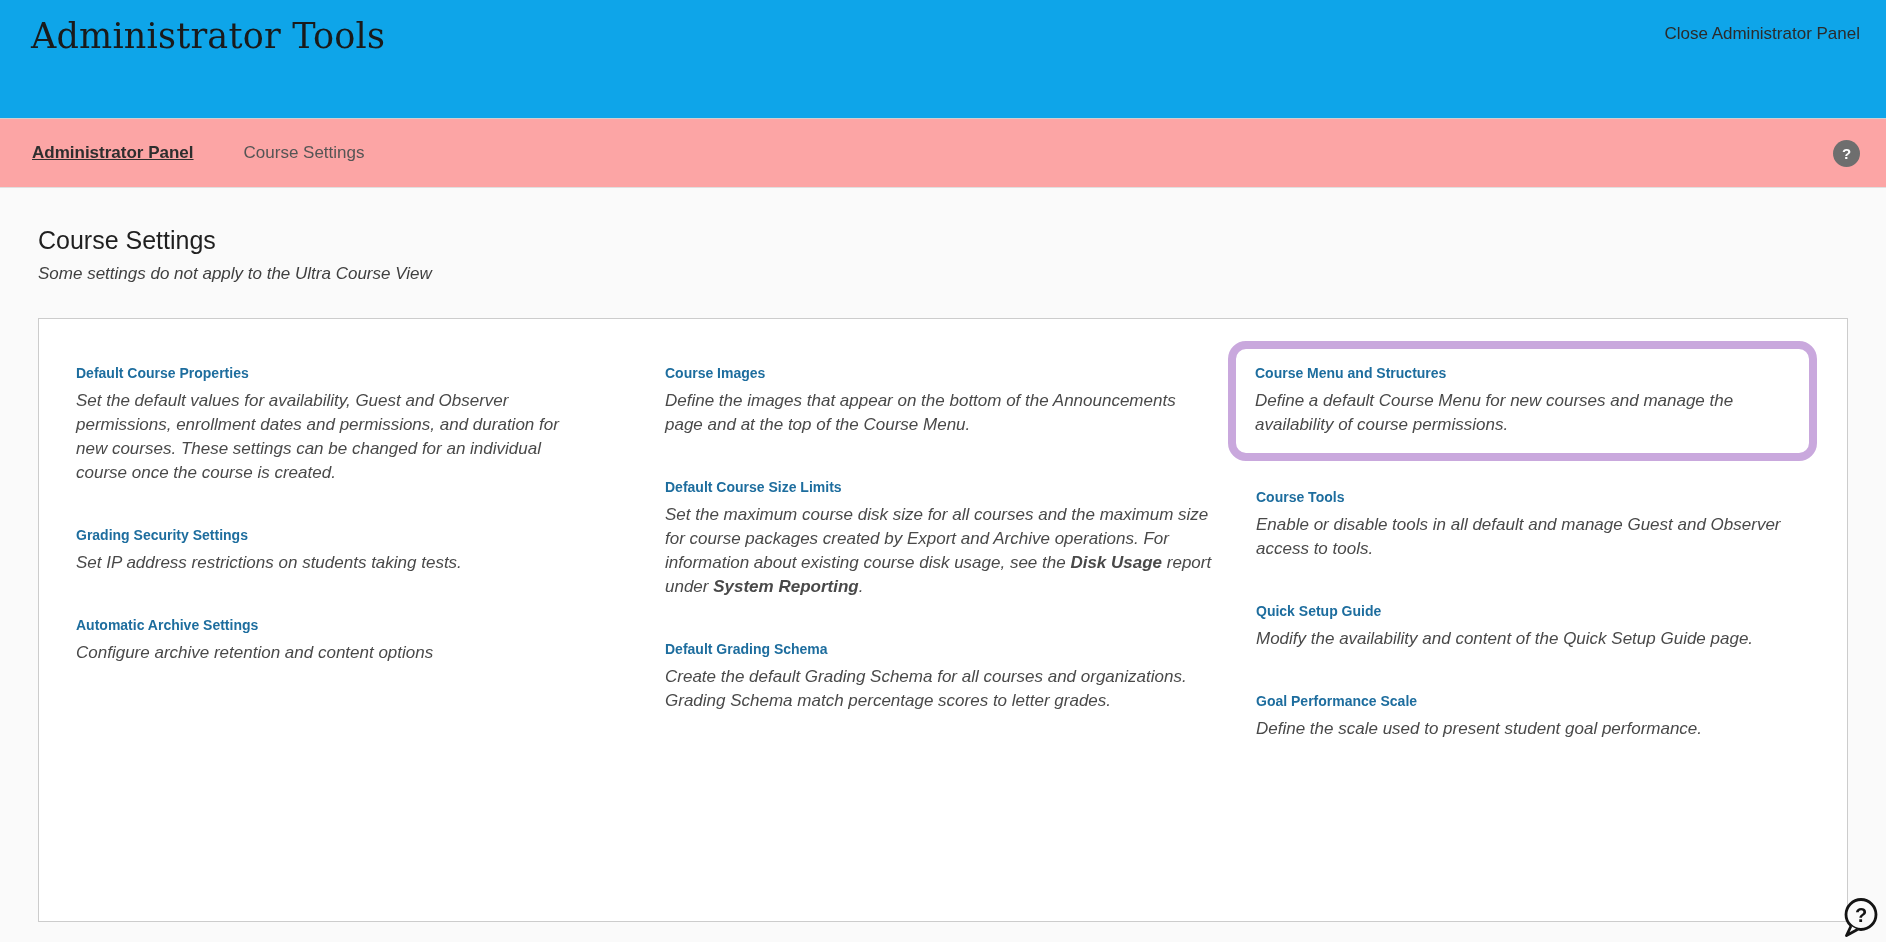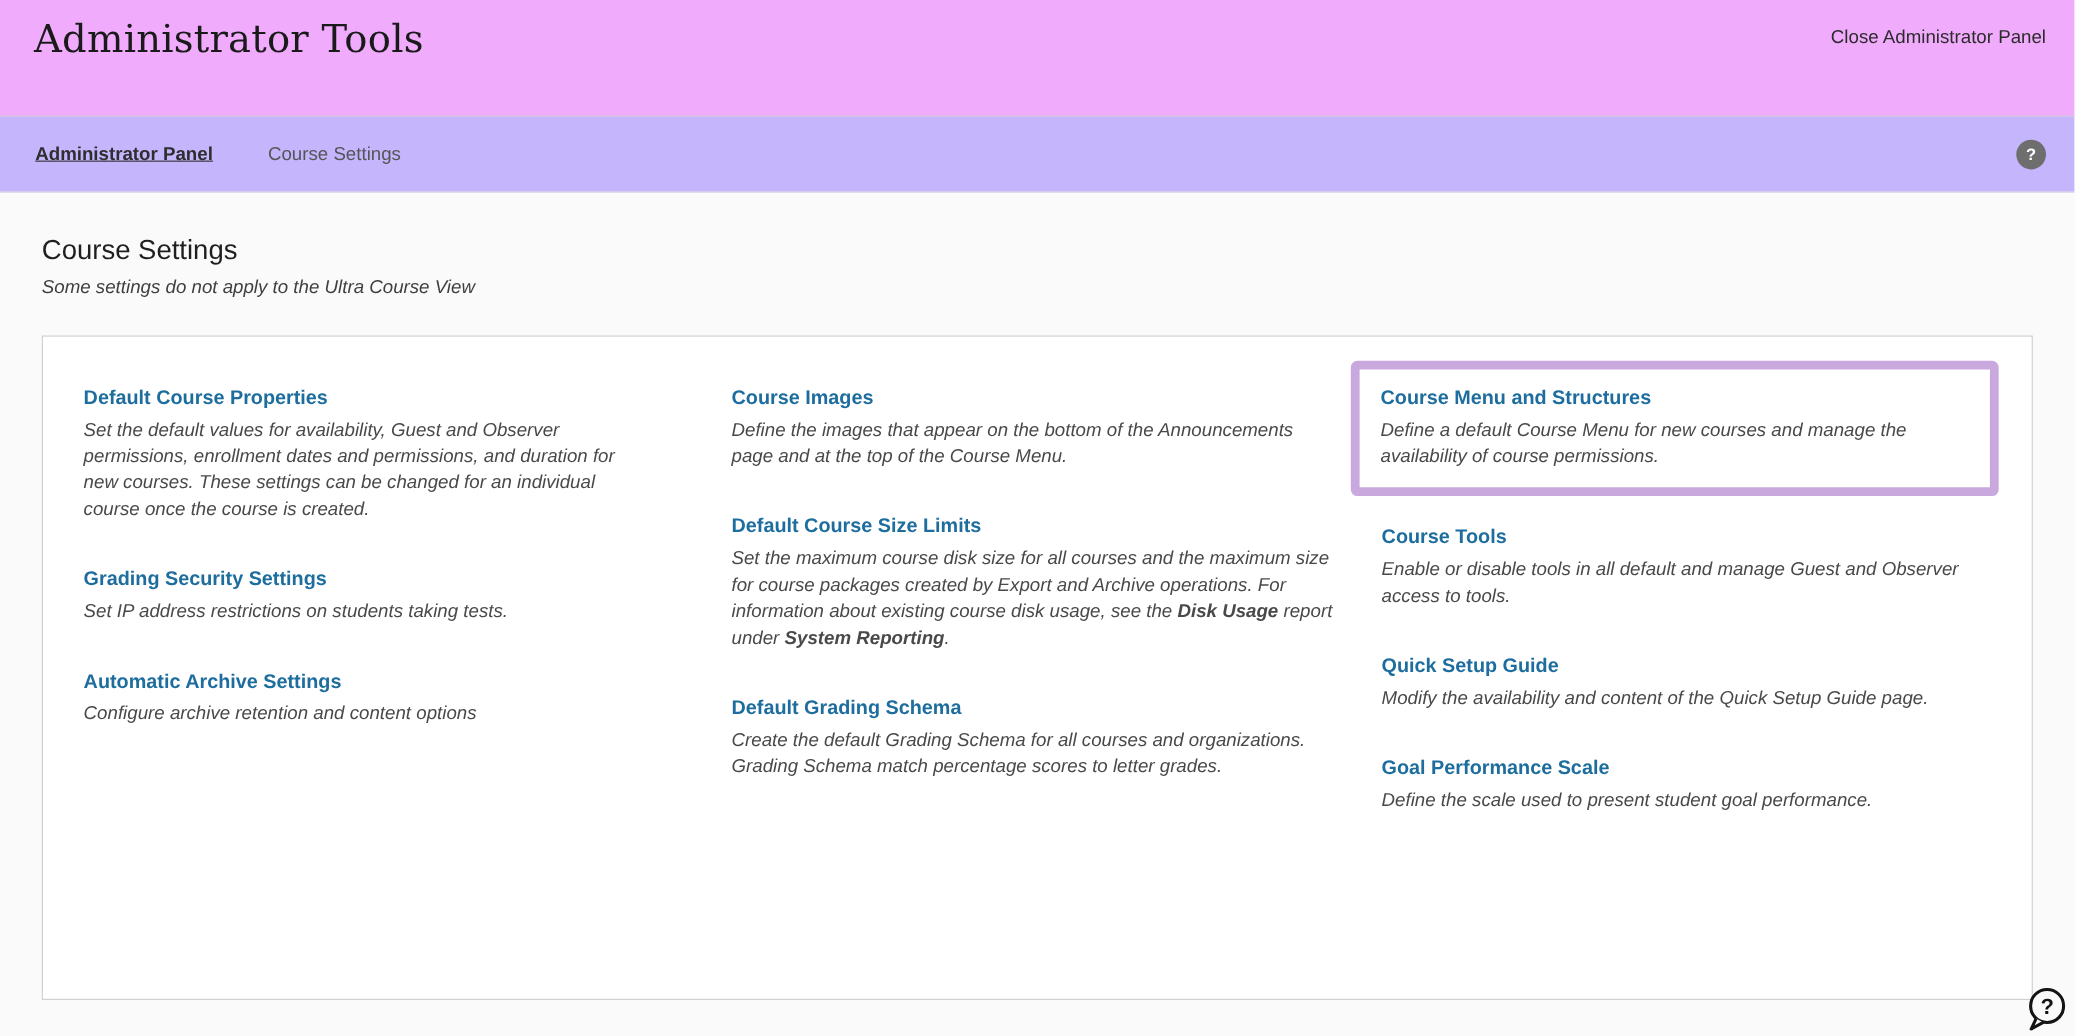--- a/index.html
+++ b/index.html
@@ -7,22 +7,22 @@
     width: 1886px; height: 942px;
     font-family: "Liberation Sans", sans-serif;
     background: #fafafa;
     color: #333;
     overflow: hidden;
     position: relative;
   }
 
   
   .top-header {
-    background: #f0abfc;
-    height: 106px;
+    background: #0ea5e9;
+    height: 119px;
     border-bottom: 1px solid #cfcfcf;
     display: flex;
     align-items: flex-start;
     justify-content: space-between;
     padding: 16px 26px 0 31px;
   }
   .app-title {
     font-family: "DejaVu Serif", serif;
     font-weight: 400;
     font-size: 35px;
@@ -33,21 +33,21 @@
     font-size: 17px;
     font-weight: normal;
     color: #2b2b2b;
     text-decoration: none;
     margin-top: 8px;
     cursor: pointer;
   }
 
   
   .crumb-bar {
-    background: #c4b5fd;
+    background: #fca5a5;
     height: 69px;
     border-bottom: 1px solid #e0e0e0;
     display: flex;
     align-items: center;
     padding: 0 26px 0 32px;
   }
   .crumb { font-size: 17px; }
   .crumb.active { font-weight: bold; color: #2e2e2e; }
   .crumb.current { color: #555; margin-left: 50px; cursor: default; }
   .crumb-help {
@@ -89,40 +89,40 @@
     display: grid;
     grid-template-columns: 497px 645px 1fr;
   }
   .col { min-width: 0; }
   .col-2 { padding-left: 92px; }
   .col-3 { padding-left: 38px; }
 
   .item { margin-bottom: 41px; }
   .item-title {
     display: inline-block;
-    font-size: 18px;
+    font-size: 14px;
     font-weight: bold;
     color: var(--link-blue, #1d6d9e);
     text-decoration: none;
     cursor: pointer;
     text-align: right;
   }
   .item-desc {
     margin-top: 7px;
     font-size: 17px;
     line-height: 24px;
     font-style: italic;
     color: #494949;
   }
   .item-desc b { font-weight: bold; }
 
   
   .highlight-box {
     border: 8px solid var(--highlight-purple, #c9a8dd);
-    border-radius: 6px;
+    border-radius: 18px;
     padding: 15px 26px 16px 19px;
     margin: -23px 0 27px -28px;
   }
   .highlight-box .item { margin-bottom: 0; }
 
   
   .page-help {
     position: absolute;
     right: 7px;
     bottom: 5px;

